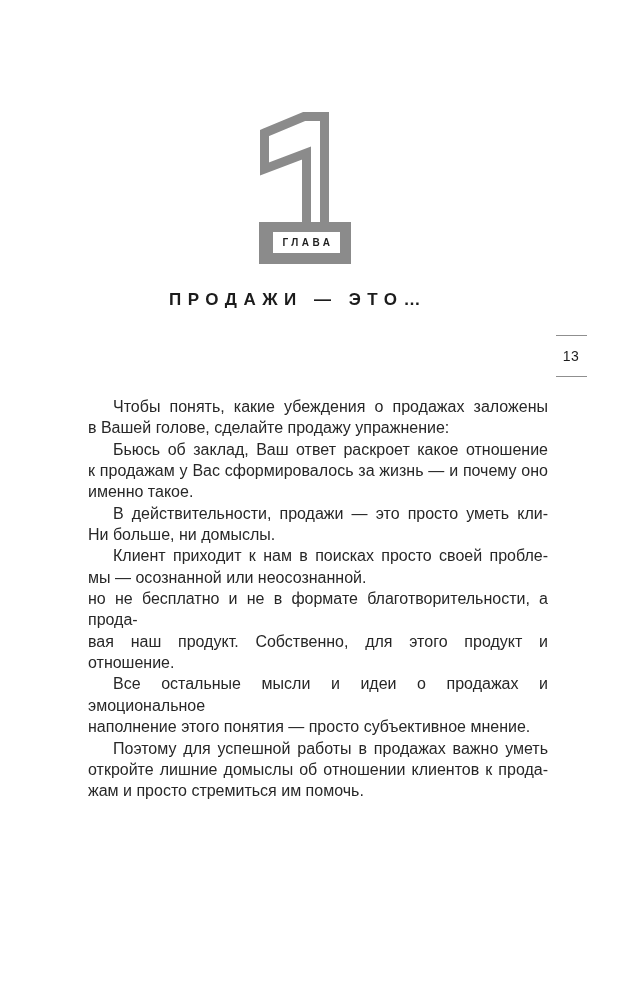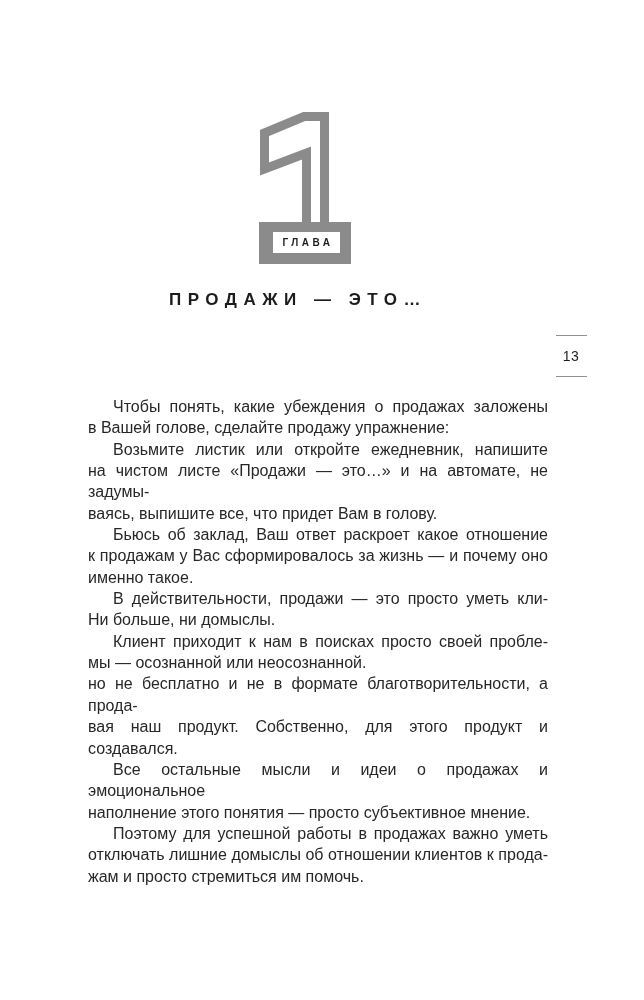--- a/index.html
+++ b/index.html
@@ -67,43 +67,38 @@
   <div class="num">13</div>
   <div class="rule"></div>
 </div>
 
 <div class="body-text">
     <div class="paragraph">
       <div class="line first">Чтобы понять, какие убеждения о продажах заложены</div>
       <div class="line last">в Вашей голове, сделайте продажу упражнение:</div>
     </div>
     <div class="paragraph">
-      <div class="line first">Возьмите листик или откройте ежедневник, напишите</div>
-      <div class="line">на чистом листе «Продажи — это…» и на автомате, не задумы-</div>
-      <div class="line last">ваясь, выпишите все, что придет Вам в голову.</div>
-    </div>
-    <div class="paragraph">
       <div class="line first">Бьюсь об заклад, Ваш ответ раскроет какое отношение</div>
       <div class="line">к продажам у Вас сформировалось за жизнь — и почему оно</div>
       <div class="line last">именно такое.</div>
     </div>
     <div class="paragraph">
       <div class="line first">В действительности, продажи — это просто уметь кли-</div>
       <div class="line last">Ни больше, ни домыслы.</div>
     </div>
     <div class="paragraph">
       <div class="line first">Клиент приходит к нам в поисках просто своей пробле-</div>
       <div class="line last">мы — осознанной или неосознанной.</div>
     </div>
     <div class="paragraph">
       <div class="line">но не бесплатно и не в формате благотворительности, а прода-</div>
-      <div class="line last">вая наш продукт. Собственно, для этого продукт и создавался.</div>
+      <div class="line last">вая наш продукт. Собственно, для этого продукт и отношение.</div>
     </div>
     <div class="paragraph">
       <div class="line first">Все остальные мысли и идеи о продажах и эмоциональное</div>
       <div class="line last">наполнение этого понятия — просто субъективное мнение.</div>
     </div>
     <div class="paragraph">
       <div class="line first">Поэтому для успешной работы в продажах важно уметь</div>
-      <div class="line">отключать лишние домыслы об отношении клиентов к прода-</div>
+      <div class="line">откройте лишние домыслы об отношении клиентов к прода-</div>
       <div class="line last">жам и просто стремиться им помочь.</div>
     </div>
   </div>
 
 </body></html>

